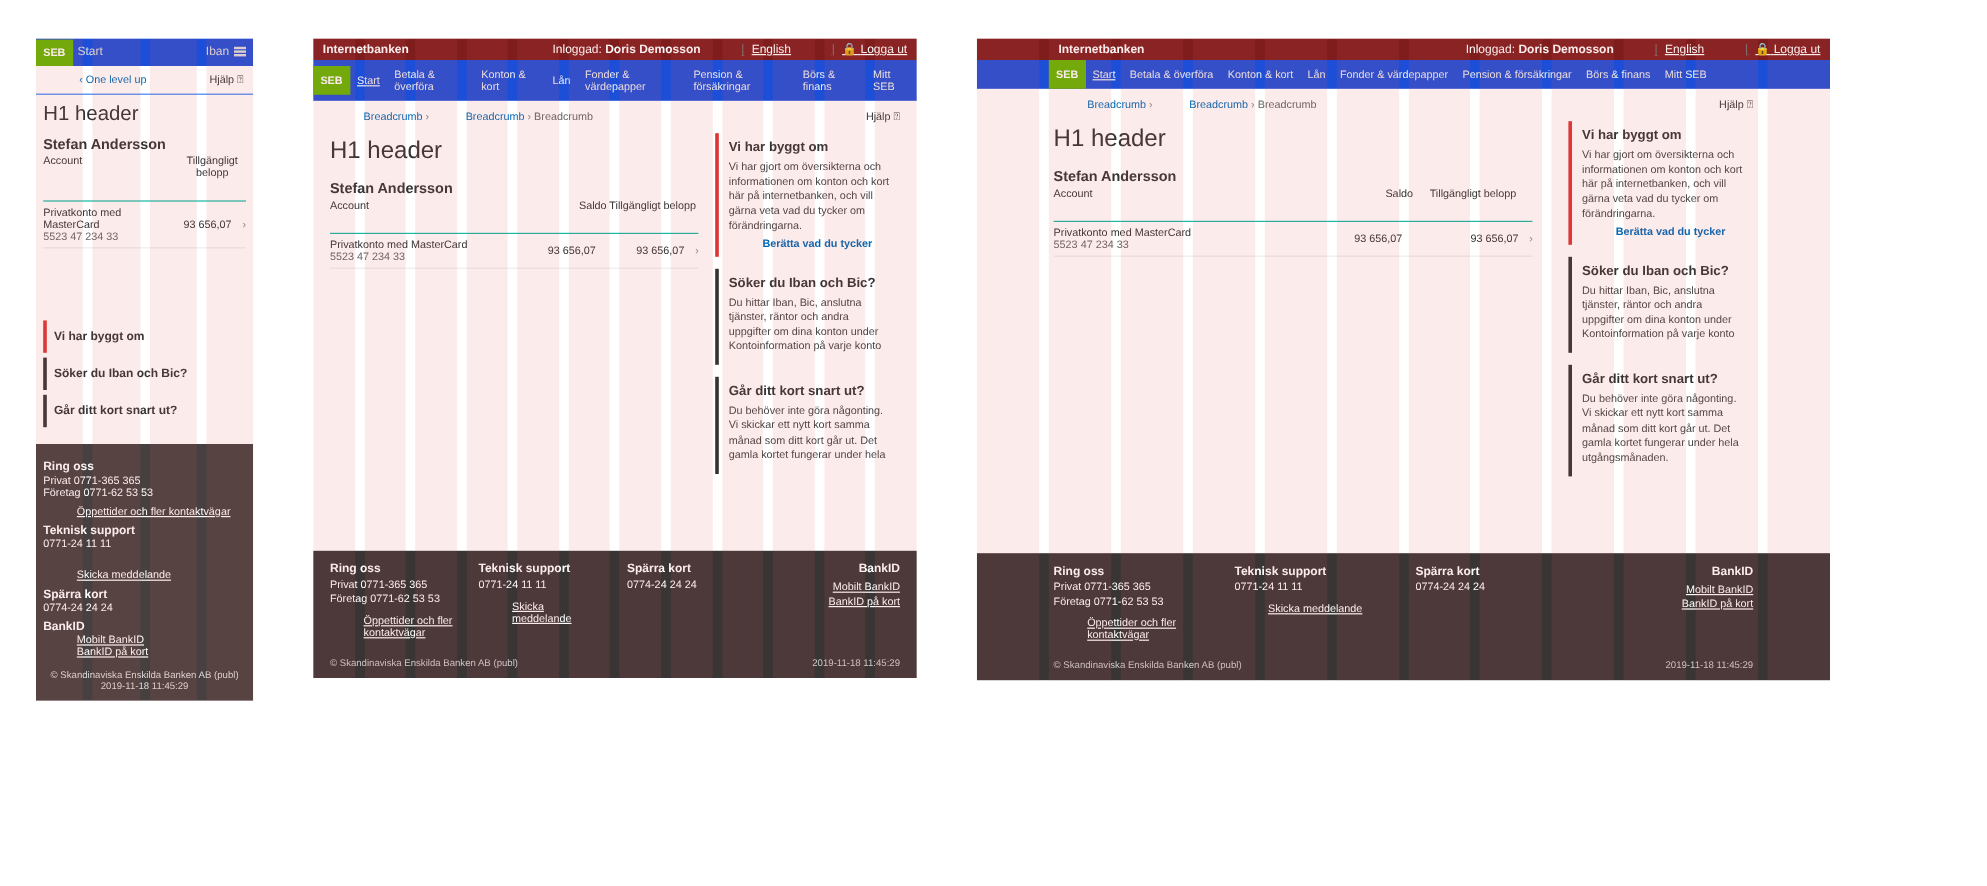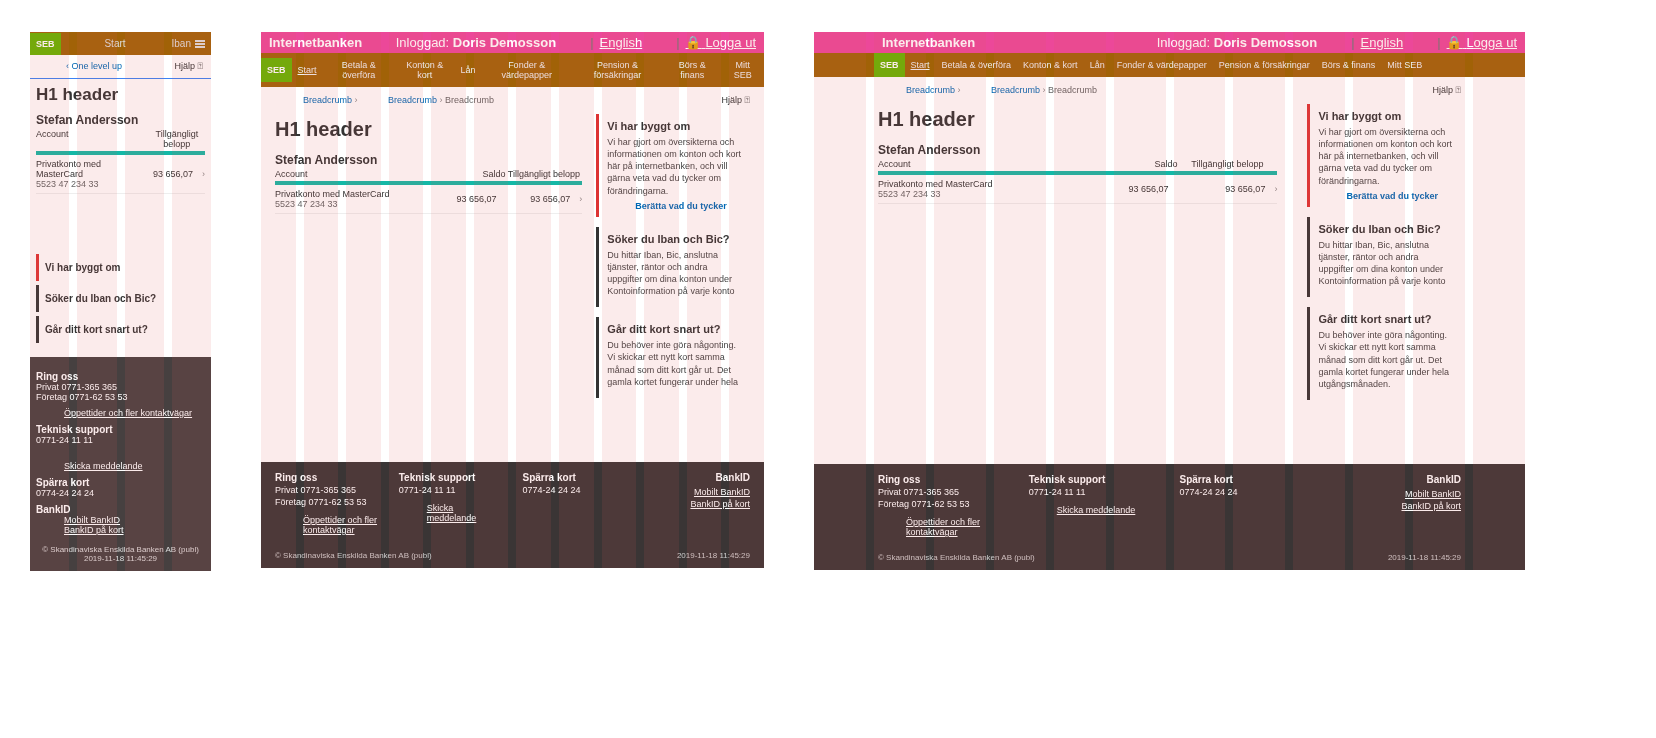--- a/index.html
+++ b/index.html
@@ -34,40 +34,39 @@
     position: relative;
     background: #fff;
     overflow: hidden;
   }
   .mobile { width: 181px; }
   .tablet { width: 503px; }
   .desktop { width: 711px; }
 
   
   .topbar {
-    background: #ec4899; color: #fff;
+    background: #7f1d1d; color: #fff;
     display: flex; justify-content: space-between;
     align-items: flex-end;
     padding: 3px 8px;
-    font-size: 13px;
+    font-size: 10px;
   }
   .topbar .brand { font-weight: bold; }
   .topbar .right { display: flex; gap: 6px; align-items: center; }
   .topbar .right > *::before { content: "|"; margin-right: 6px; color: #777; }
   .topbar .right > *:first-child::before { content:""; margin:0; }
   .topbar .user b { color: #fff; }
   .topbar a { color: #fff; text-decoration: underline; }
 
   
   .navbar {
-    background: #a16207;
+    background: #1d4ed8;
     display: flex; align-items: center;
     font-size: 9px;
     color: #ddd;
-    text-align: center;
   }
   .navbar .logo {
     background: #66b400; color: #fff;
     padding: 7px 6px; font-weight: bold;
     font-size: 9px;
   }
   .navbar .navitem {
     padding: 7px 6px; color: #eee; cursor: pointer;
   }
   .navbar .navitem.active { text-decoration: underline; }
@@ -115,31 +114,31 @@
   .content {
     display: flex;
     padding: 0 14px 14px 14px;
     gap: 14px;
   }
   .mobile .content { display:block; padding: 0 6px 10px 6px; }
   .col-main { flex: 2; min-width: 0; }
   .col-side { flex: 1; min-width: 0; }
 
   h1 {
-    font-size: 20px; font-weight: bold;
+    font-size: 20px; font-weight: normal;
     margin: 4px 0 12px 0;
   }
   .mobile h1 { font-size: 17px; margin: 6px 0 8px 0; }
 
   .acct-name { font-size: 12px; font-weight: bold; margin-bottom: 2px; }
   .acct-head {
     display: flex;
     font-size: 9px;
-    border-bottom: 4px solid #14b8a6;
-    padding-bottom: 2px;
+    border-bottom: 1px solid #14b8a6;
+    padding-bottom: 18px;
     color: #333;
   }
   .acct-head .c1 { flex: 2; }
   .acct-head .c2 { flex: 1; text-align: right; }
   .acct-head .c3 { flex: 1; text-align: center; }
 
   .acct-row {
     display: flex; align-items: center;
     font-size: 9px;
     padding: 4px 0;

